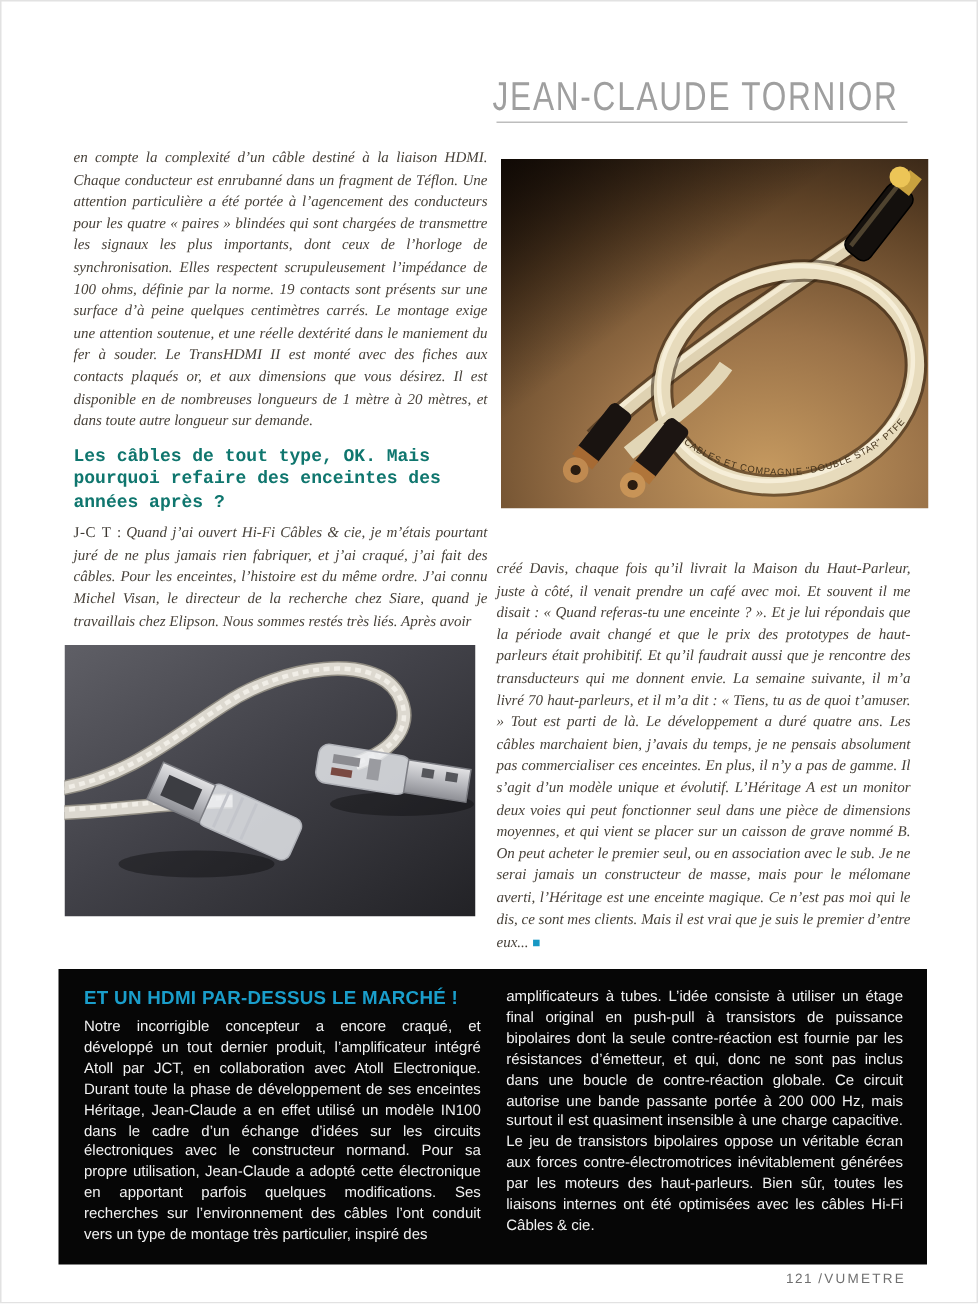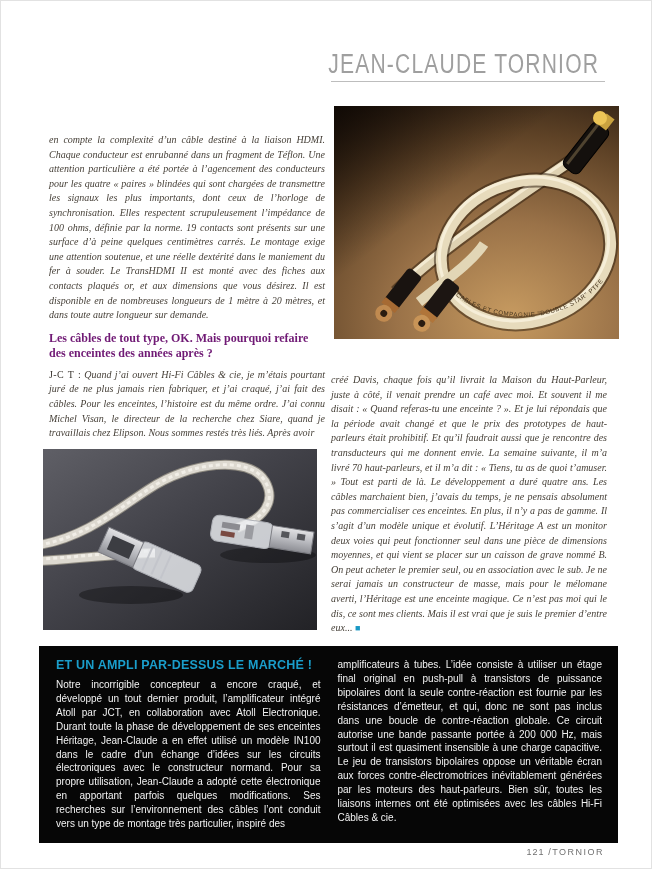--- a/index.html
+++ b/index.html
@@ -21,30 +21,30 @@
     color: #9f9f9f; letter-spacing: 1.5px; white-space: nowrap;
     transform: scaleX(0.78); transform-origin: right center;
   }
   .title-rule {
     position: absolute; top: 80px; left: 330px; width: 274px; height: 1px;
     background: #bdbdbd;
   }
 
   
   .col { position: absolute; width: 276px; }
-  .col-left  { left: 48px; top: 132px; }
+  .col-left  { left: 48px; top: 98px; }
   .col-right { left: 330px; top: 372px; }
   .body-text {
     font: italic 10px/14.6px "Liberation Serif", serif;
     color: #474139; text-align: justify;
   }
   .subheading {
-    font-family: Liberation Serif, serif;
+    font-family: Liberation Mono, monospace;
     font-weight: bold; font-size: 12px; line-height: 15.5px;
-    color: #701a75; margin: 8px 0 6px 0;
+    color: #0f766e; margin: 8px 0 6px 0;
   }
   .answer-prefix {
     font-style: normal; font-variant: small-caps;
     letter-spacing: 0.4px; color: #3c3731; padding-right: 3px;
   }
   .end-mark { color: #1898c4; font-style: normal; font-size: 9px; letter-spacing: 0; }
 
   
   .photo { display: block; }
   .photo-rca { position: absolute; left: 333px; top: 105px; width: 285px; height: 233px; }
@@ -191,26 +191,26 @@
       </g>
     </svg>
   </div>
 
   <div class="col col-right">
     <p class="body-text"><span>créé Davis, chaque fois qu’il livrait la Maison du Haut-Parleur, juste à côté, il venait prendre un café avec moi. Et souvent il me disait : « Quand referas-tu une enceinte ? ». Et je lui répondais que la période avait changé et que le prix des prototypes de haut-parleurs était prohibitif. Et qu’il faudrait aussi que je rencontre des transducteurs qui me donnent envie. La semaine suivante, il m’a livré 70 haut-parleurs, et il m’a dit : « Tiens, tu as de quoi t’amuser. » Tout est parti de là. Le développement a duré quatre ans. Les câbles marchaient bien, j’avais du temps, je ne pensais absolument pas commercialiser ces enceintes. En plus, il n’y a pas de gamme. Il s’agit d’un modèle unique et évolutif. L’Héritage A est un monitor deux voies qui peut fonctionner seul dans une pièce de dimensions moyennes, et qui vient se placer sur un caisson de grave nommé B. On peut acheter le premier seul, ou en association avec le sub. Je ne serai jamais un constructeur de masse, mais pour le mélomane averti, l’Héritage est une enceinte magique. Ce n’est pas moi qui le dis, ce sont mes clients. Mais il est vrai que je suis le premier d’entre eux... </span><span class="end-mark">■</span></p>
   </div>
 
   <div class="amp-box">
     <div class="amp-col">
-      <h3 class="amp-heading">ET UN AMPLI PAR-DESSUS LE MARCHÉ !</h3>
+      <h3 class="amp-heading">ET UN HDMI PAR-DESSUS LE MARCHÉ !</h3>
       <p class="amp-text">Notre incorrigible concepteur a encore craqué, et développé un tout dernier produit, l’amplificateur intégré Atoll par JCT, en collaboration avec Atoll Electronique. Durant toute la phase de développement de ses enceintes Héritage, Jean-Claude a en effet utilisé un modèle IN100 dans le cadre d’un échange d’idées sur les circuits électroniques avec le constructeur normand. Pour sa propre utilisation, Jean-Claude a adopté cette électronique en apportant parfois quelques modifications. Ses recherches sur l’environnement des câbles l’ont conduit vers un type de montage très particulier, inspiré des</p>
     </div>
     <div class="amp-col">
       <p class="amp-text">amplificateurs à tubes. L’idée consiste à utiliser un étage final original en push-pull à transistors de puissance bipolaires dont la seule contre-réaction est fournie par les résistances d’émetteur, et qui, donc ne sont pas inclus dans une boucle de contre-réaction globale. Ce circuit autorise une bande passante portée à 200 000 Hz, mais surtout il est quasiment insensible à une charge capacitive. Le jeu de transistors bipolaires oppose un véritable écran aux forces contre-électromotrices inévitablement générées par les moteurs des haut-parleurs. Bien sûr, toutes les liaisons internes ont été optimisées avec les câbles Hi-Fi Câbles &amp; cie.</p>
     </div>
   </div>
 
   <div class="footer">
     <span>121</span>
-    <span class="mag">/TORNIOR</span>
+    <span class="mag">/VUMETRE</span>
   </div>
 
 </div>
 
 </body></html>

